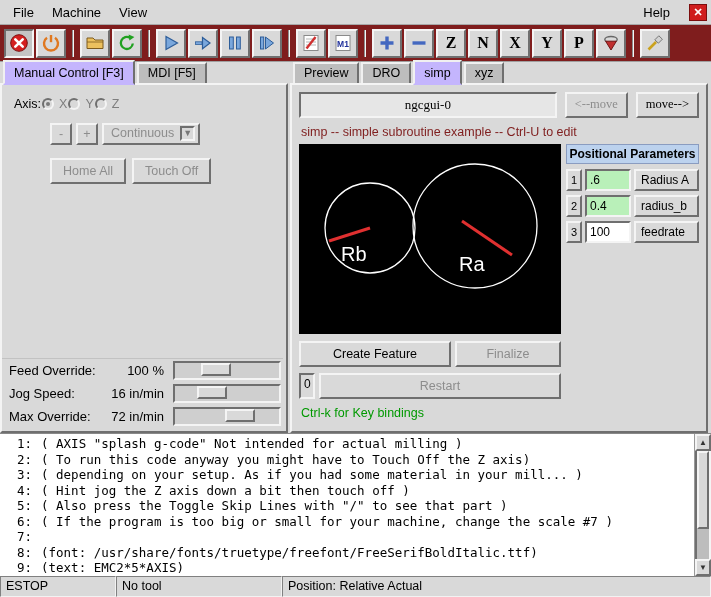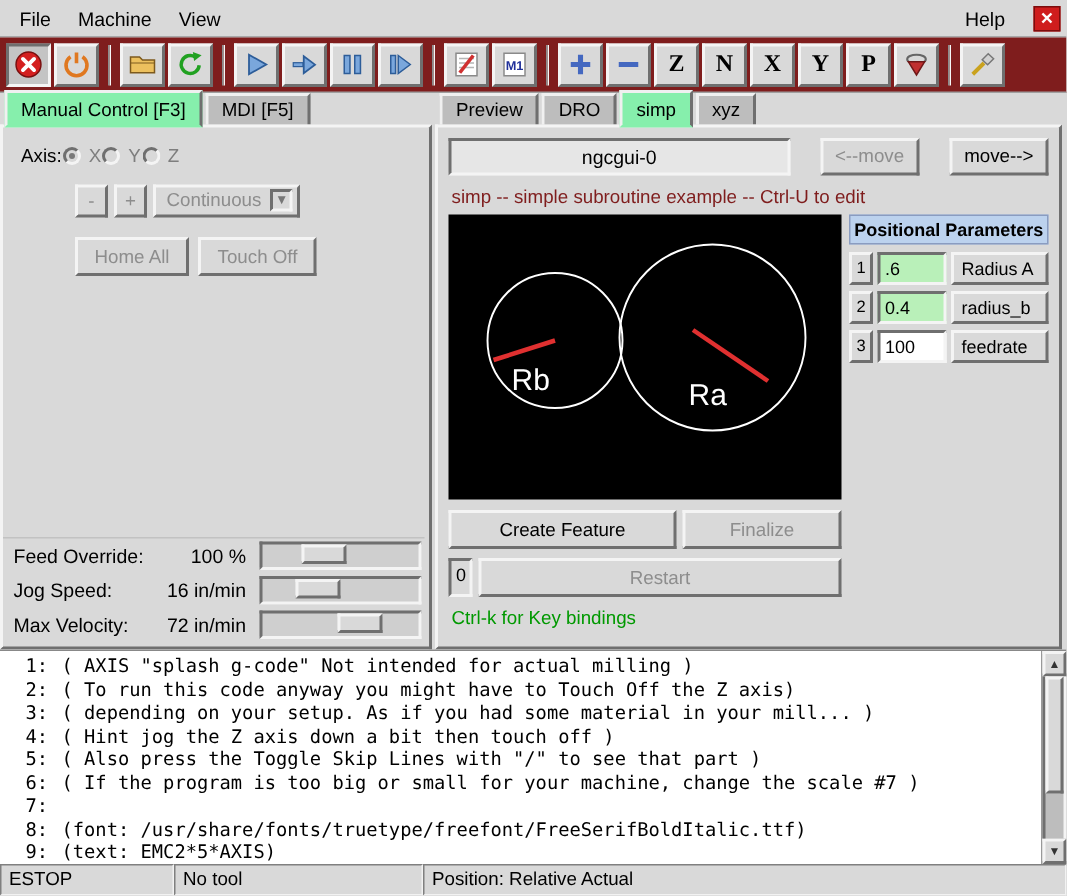--- a/index.html
+++ b/index.html
@@ -34,21 +34,21 @@
   .tsep { width:2px; height:27px; border-left:1px solid #8d8d8d; border-right:1px solid #f6f6f6; margin:0 4px; }
   .letter { font-family:"Liberation Serif",serif; font-weight:bold; font-size:16px; line-height:1; }
 
   
   .main { position:absolute; top:62px; left:0; width:711px; height:371px; display:flex; }
 
   
   .tabs { display:flex; align-items:flex-end; height:23px; padding-left:3px; }
   .tab { background:#bdbdbd; border:2px solid; border-color:#f0f0f0 #6f6f6f transparent #f0f0f0;
          padding:2px 9px 3px; margin-right:2px; font-size:12.5px; }
-  .tab.active { background:#86efac; padding-top:4px; position:relative; z-index:3; }
+  .tab.active { background:#c4b5fd; padding-top:4px; position:relative; z-index:3; }
   .nb-body { border:2px solid; border-color:#f4f4f4 #6f6f6f #6f6f6f #f4f4f4; background:#d9d9d9;
              position:relative; }
 
   
   .left { width:288px; display:flex; flex-direction:column; }
   .left .nb-body { flex:1; margin-top:-2px; }
   .axis-row { margin:12px 0 0 12px; display:flex; align-items:center; gap:1px; }
   .radio-wrap { display:flex; align-items:center; gap:5px; color:#7e7e7e; }
   .radio { width:12px; height:12px; border-radius:50%; background:#d9d9d9;
            border:2px solid; border-color:#6f6f6f #f4f4f4 #f4f4f4 #6f6f6f; position:relative; }
@@ -67,21 +67,21 @@
   .slider-label { margin-left:7px; font-size:13px; }
   .slider-value { margin-left:auto; font-size:13px; }
   .scale { width:108px; height:19px; margin:0 2px 0 9px; position:relative;
            border:2px solid; border-color:#6f6f6f #f4f4f4 #f4f4f4 #6f6f6f; background:#cfcfcf; }
   .thumb { position:absolute; top:0; height:13px; width:30px; background:#d9d9d9;
            border:2px solid; border-color:#f4f4f4 #6f6f6f #6f6f6f #f4f4f4; }
 
   
   .right { flex:1; display:flex; flex-direction:column; padding-left:2px; }
   .right .nb-body { flex:1; margin-top:-2px; margin-right:3px; padding:7px 7px 0 7px; }
-  .entry-row { display:flex; gap:20px; }
+  .entry-row { display:flex; gap:8px;font-family:Liberation Serif, serif; }
   .ngc-entry { flex:1; background:#e6e6e6; text-align:center; padding:3px 0; font-size:13px; }
   .move-btn { padding:3px 8px; white-space:nowrap; }
   .subtitle { color:#7f1d1d; margin:7px 0 5px 2px; font-size:12.5px; }
   .content-row { display:flex; gap:5px; }
   .gcanvas { width:262px; height:190px; background:#000; flex:none; }
   .params { flex:1; }
   .p-header { background:#bcd2ee; border:1px solid #8a9cc0; text-align:center;
               padding:2px 0; font-weight:bold; font-size:12px; margin-bottom:5px; }
   .p-row { display:flex; gap:3px; margin-bottom:4px; }
   .p-num { width:16px; display:flex; align-items:center; justify-content:center; font-size:11px; }
@@ -280,21 +280,21 @@
             </div>
         </div>
         <div class="slider-row">
           <span class="slider-label">Jog Speed:</span>
           <span class="slider-value">16 in/min</span>
           <div class="scale">
               <div class="thumb" style="left:22px"></div>
             </div>
         </div>
         <div class="slider-row">
-          <span class="slider-label">Max Velocity:</span>
+          <span class="slider-label">Max Override:</span>
           <span class="slider-value">72 in/min</span>
           <div class="scale">
               <div class="thumb" style="left:50px"></div>
             </div>
         </div>
       </div>
     </div>
   </div>
 
   <div class="right">

